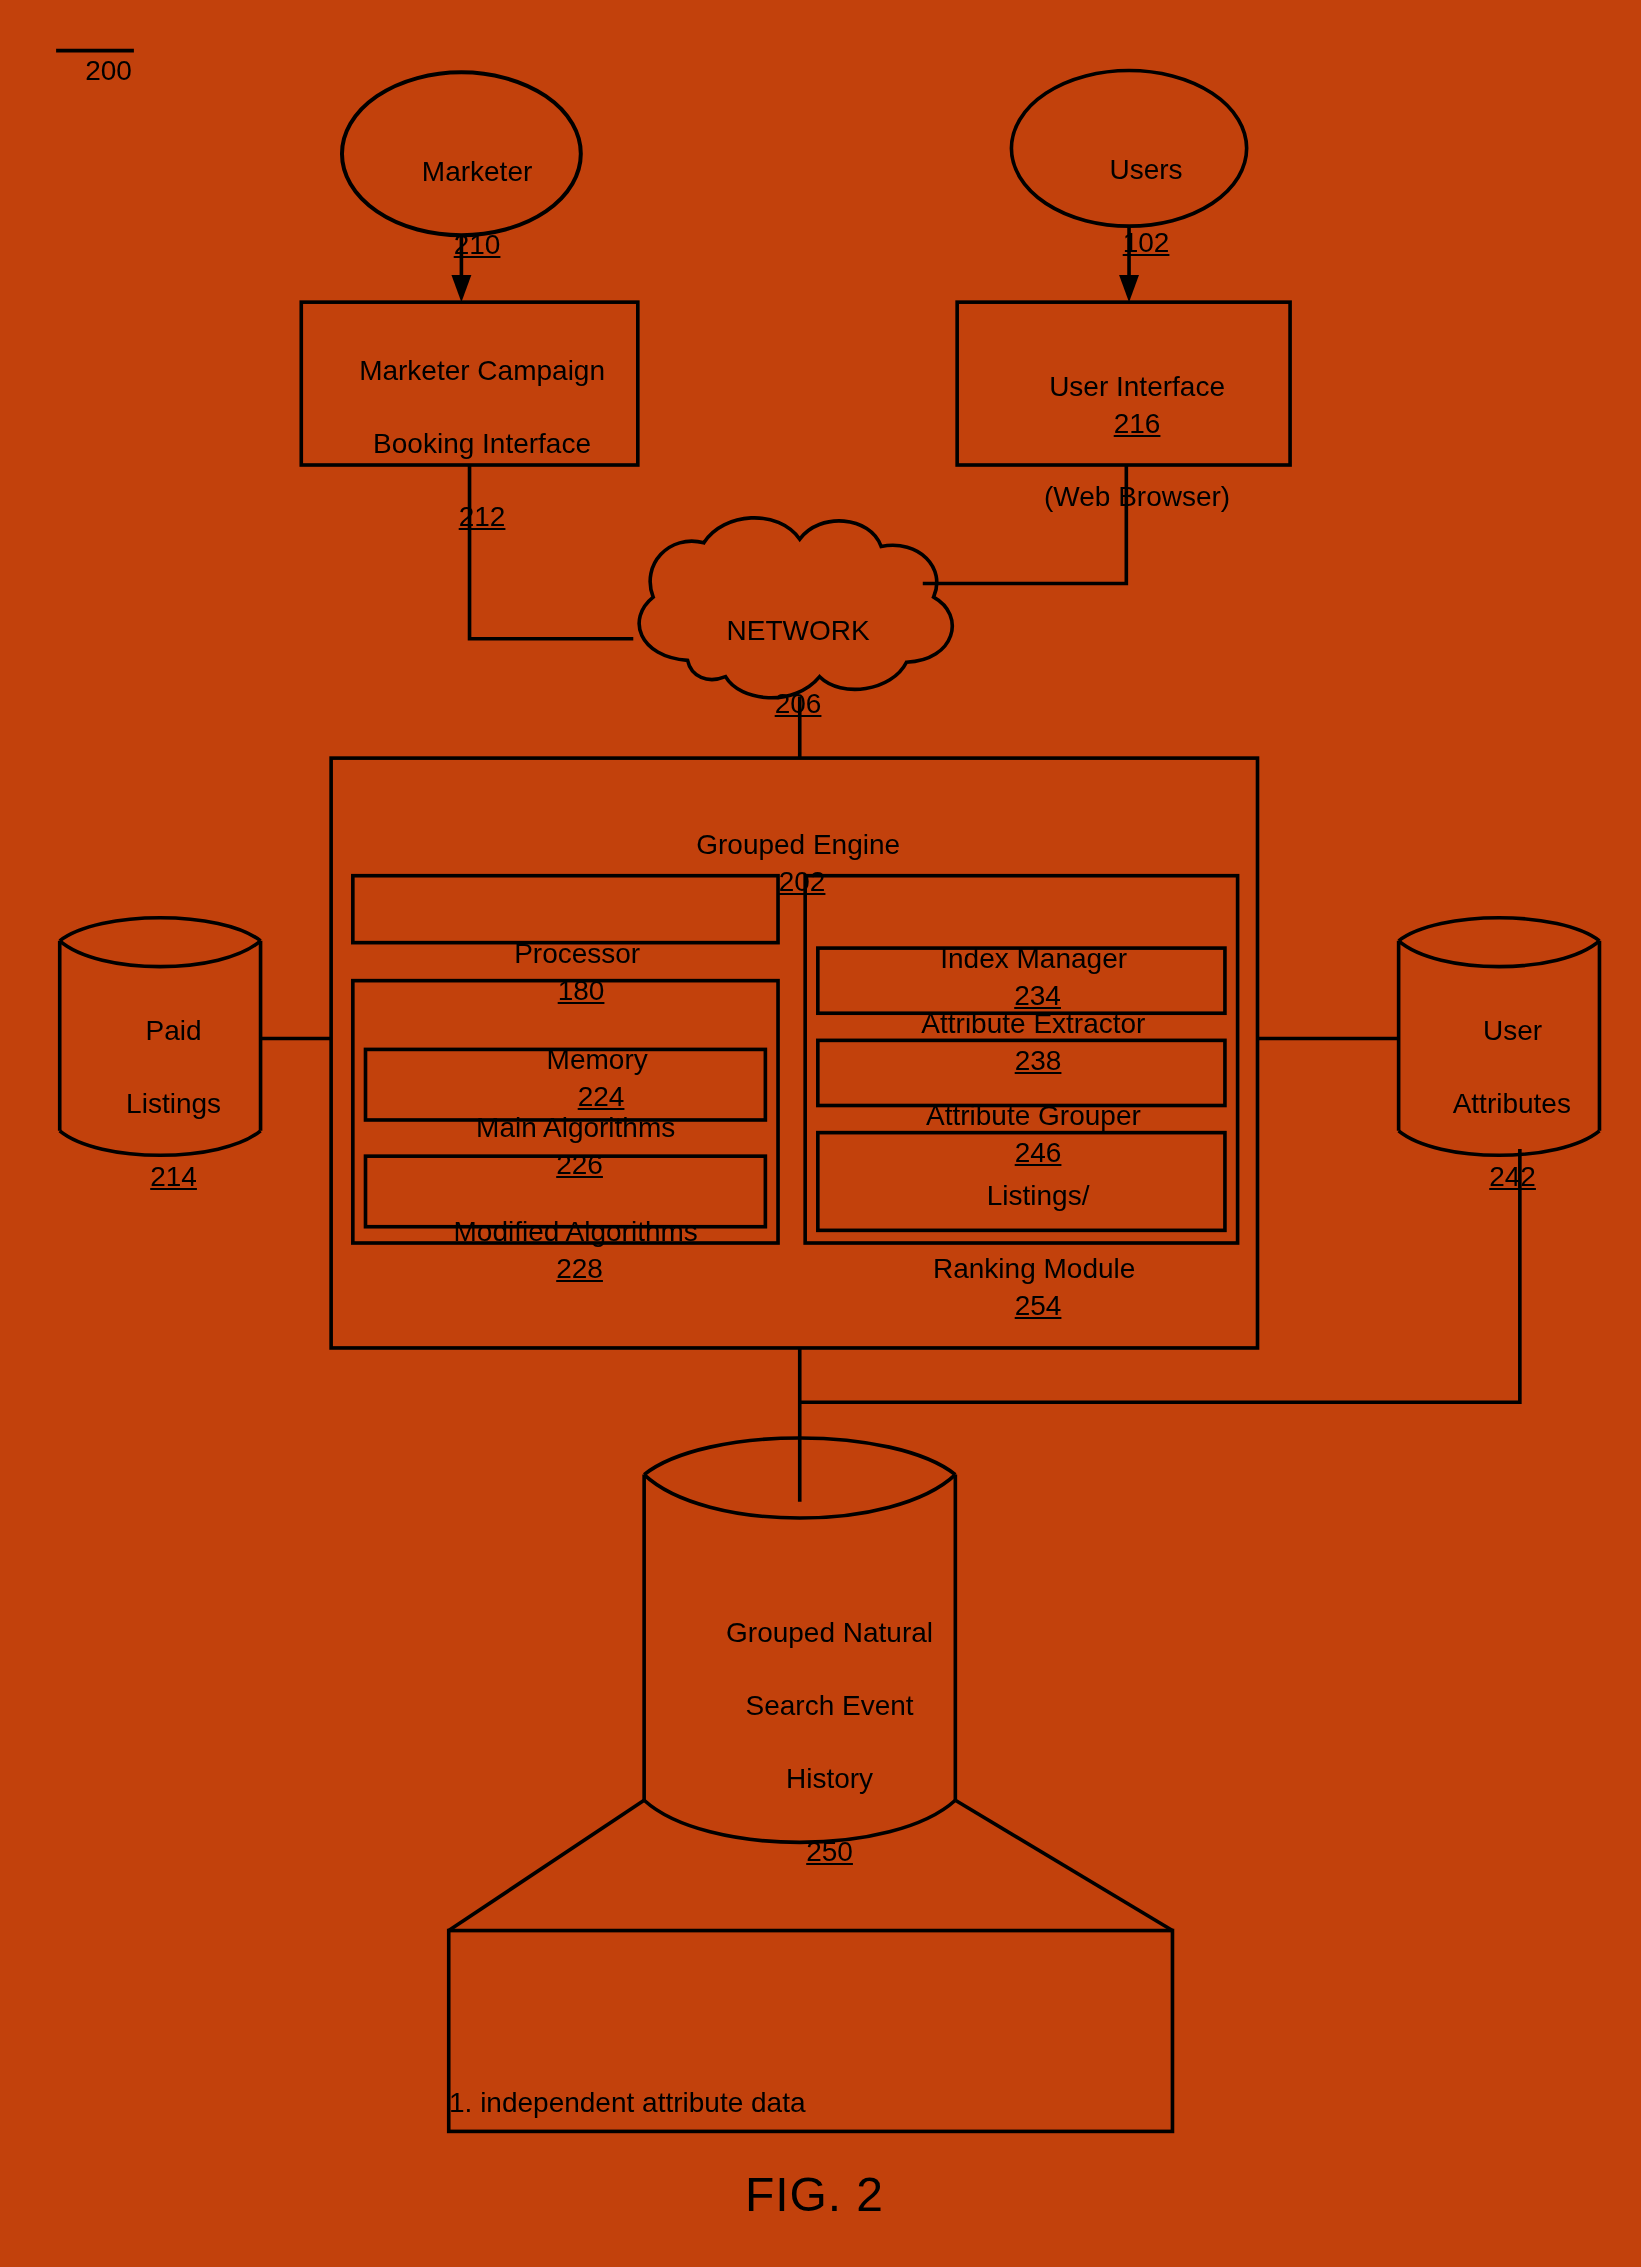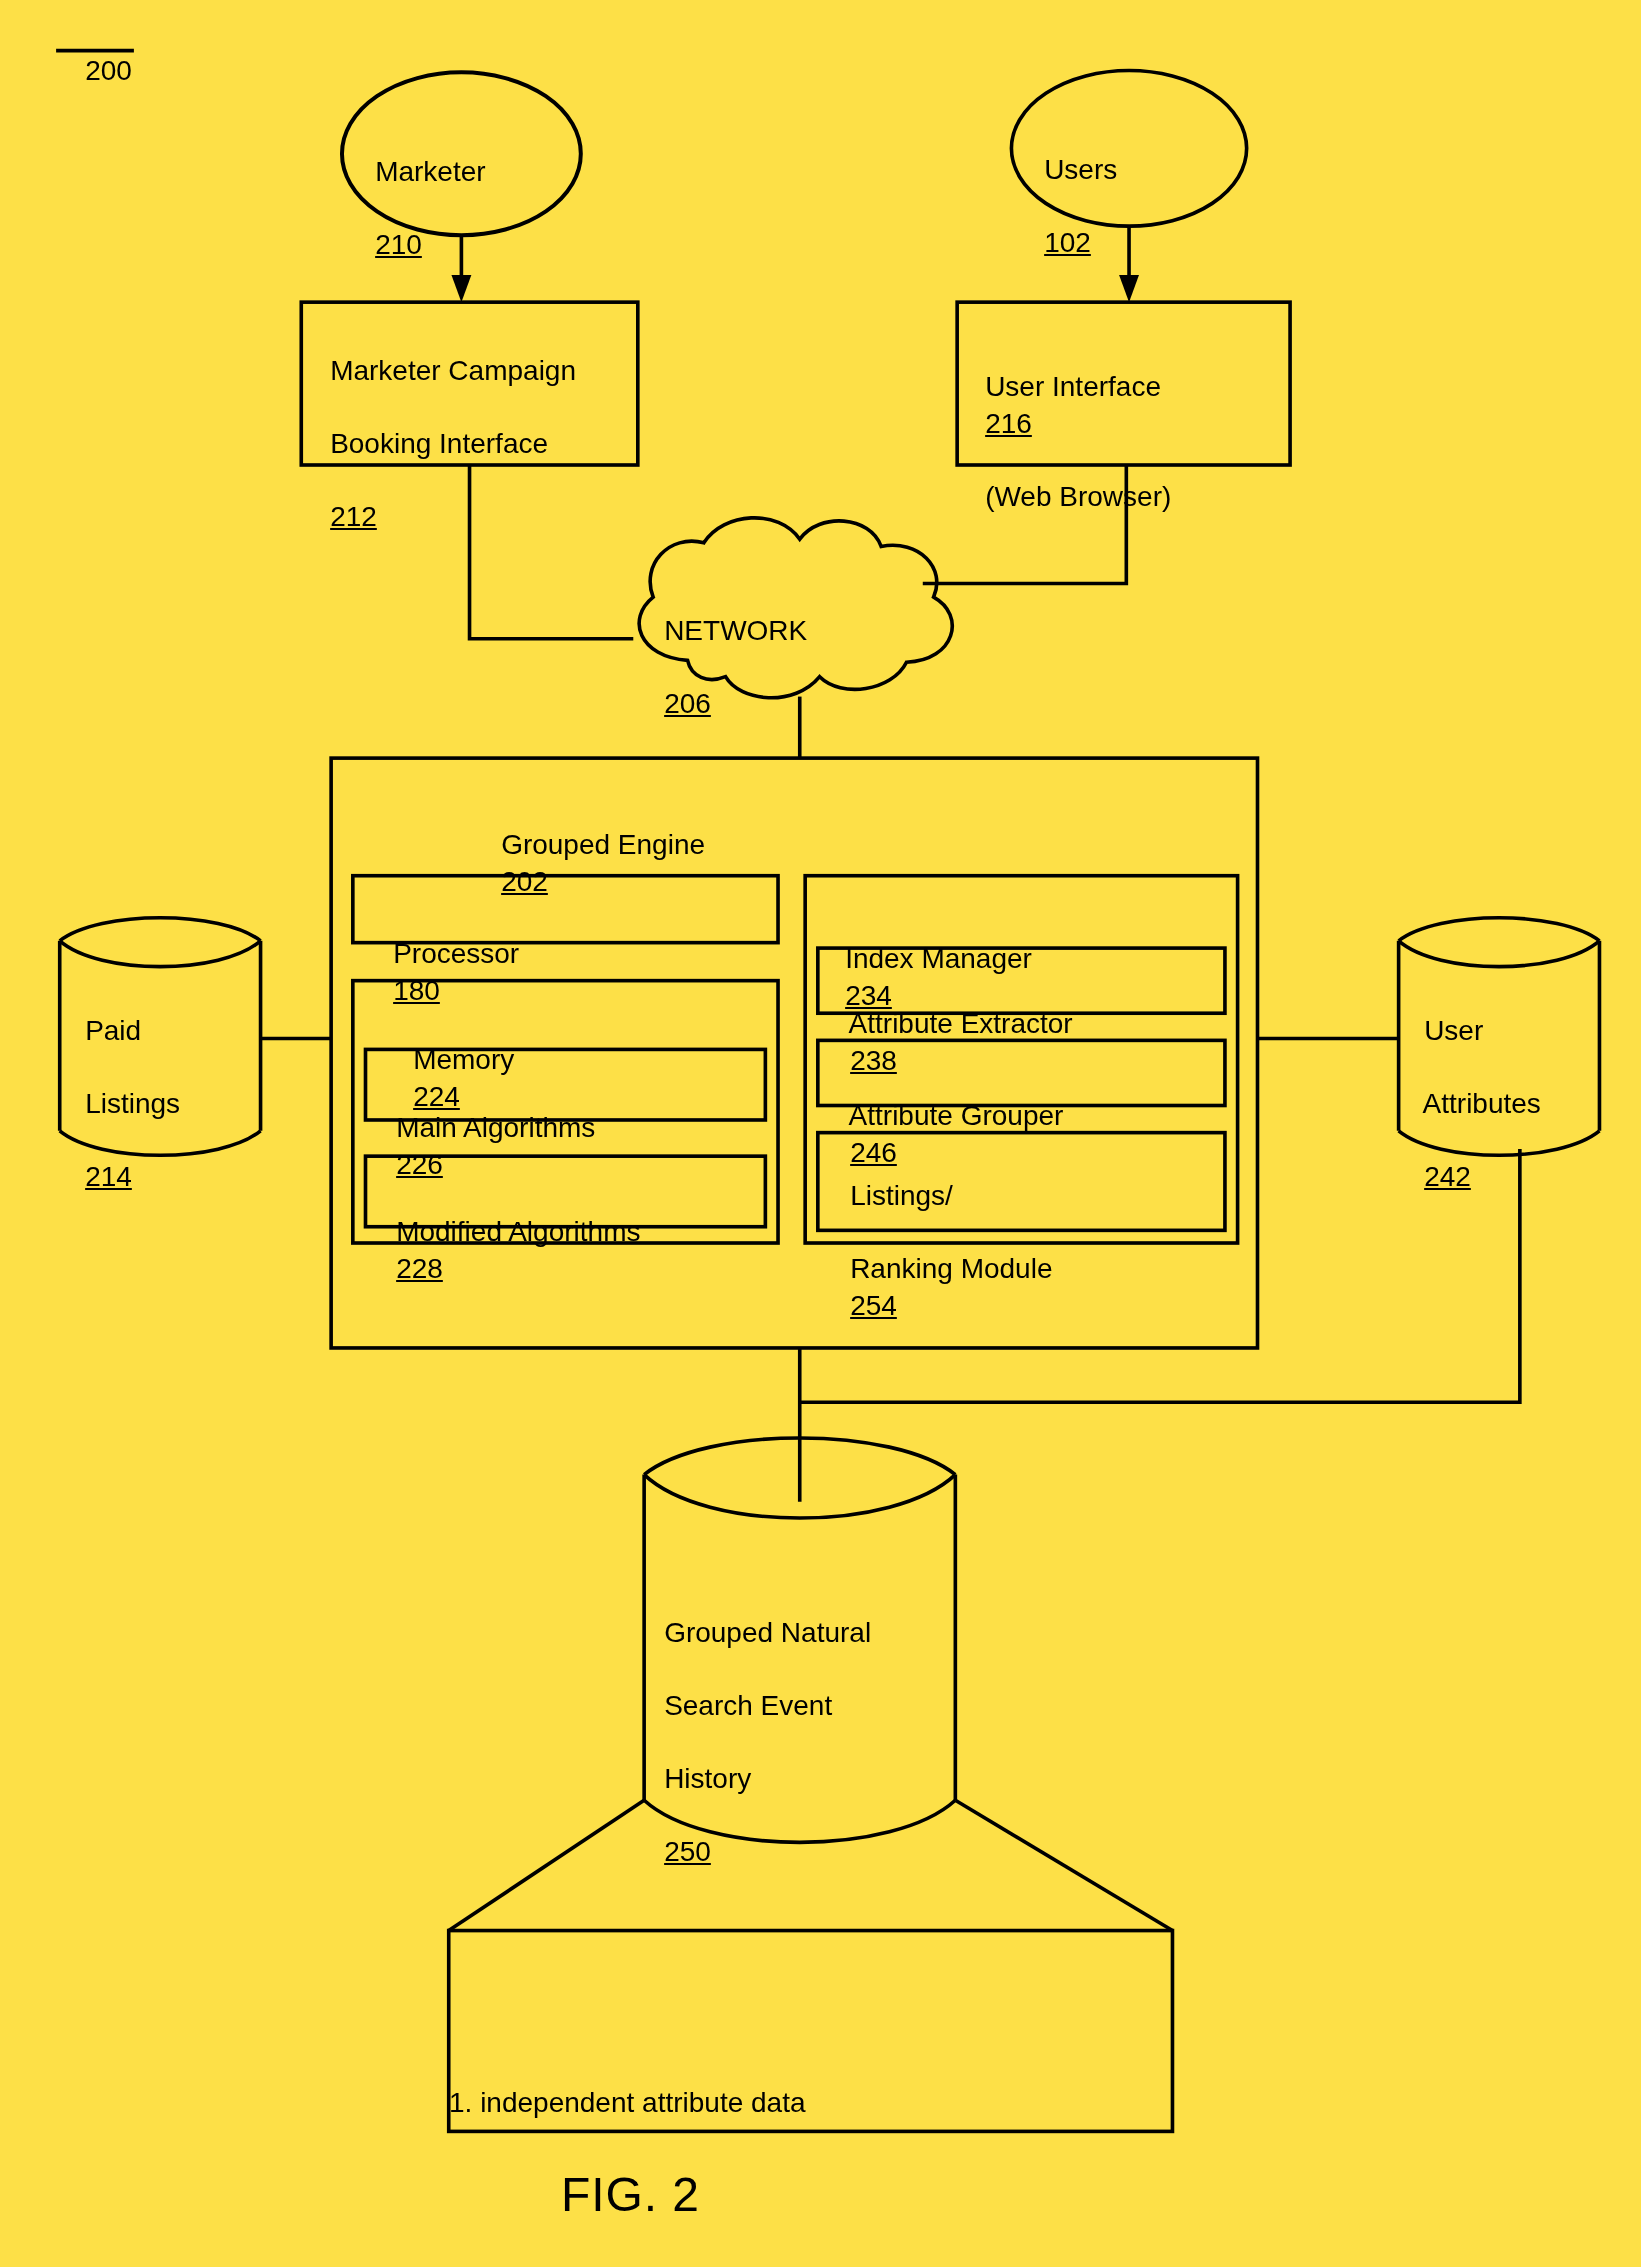--- a/index.html
+++ b/index.html
@@ -9,34 +9,34 @@
     background: #ffffff;
   }
   body {
     font-family: "Liberation Sans", sans-serif;
     color: #000000;
   }
   #page {
     position: relative;
     width: 1642px;
     height: 2268px;
-    background: #fde047;
+    background: #c2410c;
     overflow: hidden;
   }
   #diagram-svg {
     position: absolute;
     left: 0;
     top: 0;
     width: 1642px;
     height: 2268px;
   }
   
   .lbl {
     position: absolute;
-    text-align: left;
+    text-align: center;
     line-height: 1.30;
     color: #000;
     white-space: pre;
   }
   .ref {
     text-decoration: underline;
   }
   #fig-number {
     left: 54px;
     top: 16.3px;

